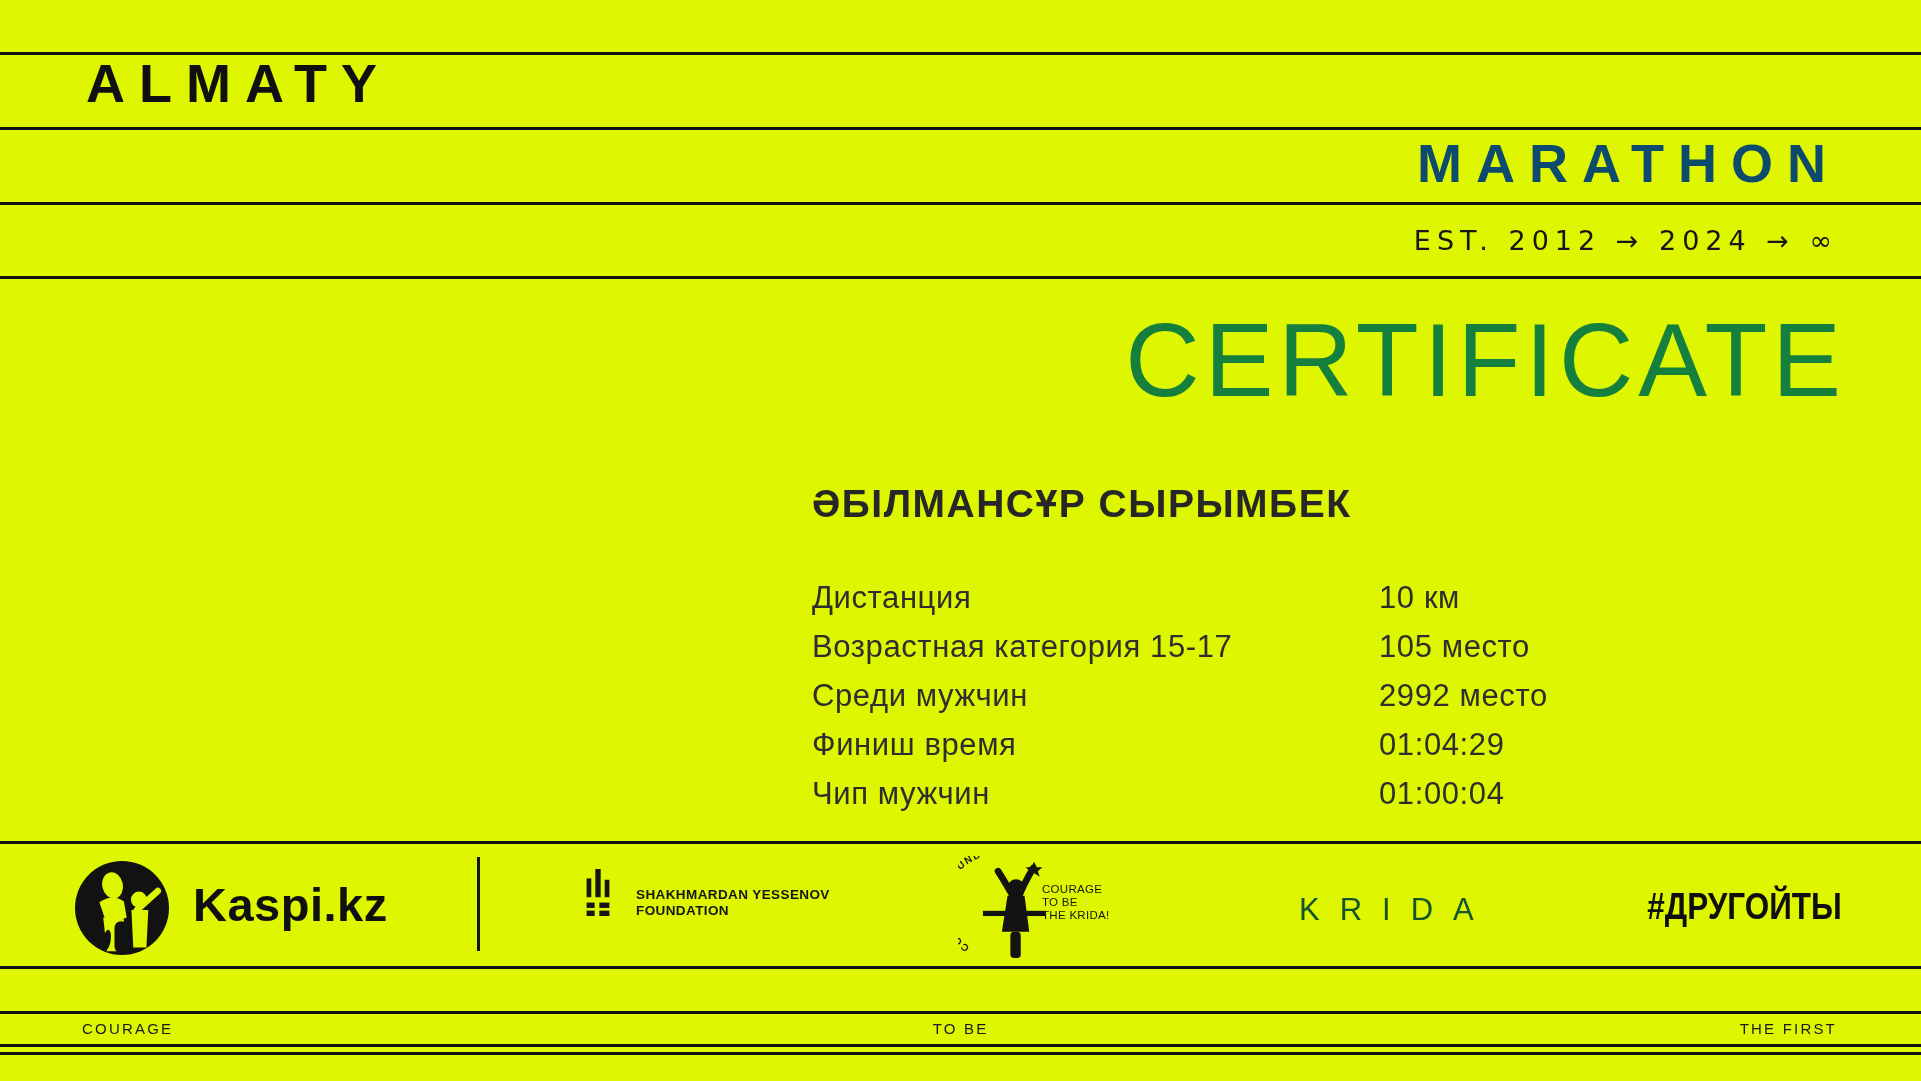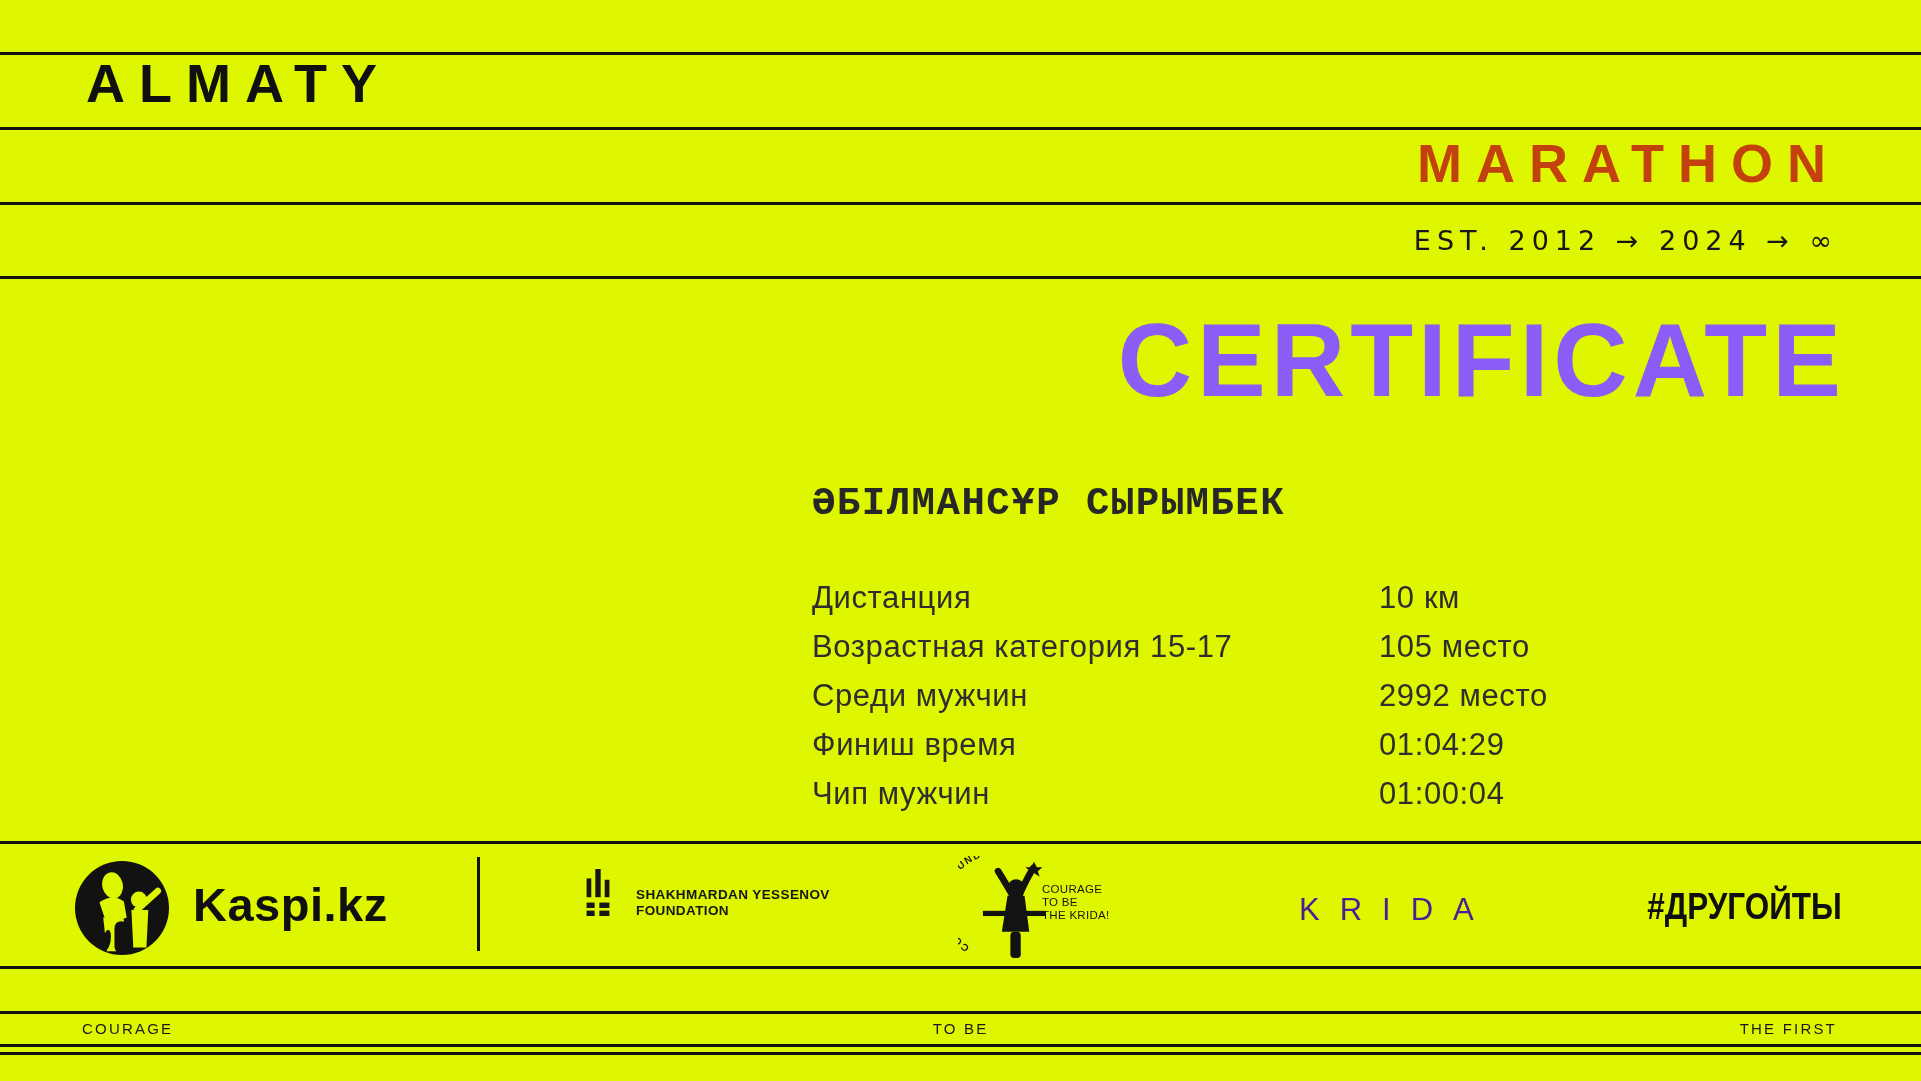--- a/index.html
+++ b/index.html
@@ -15,36 +15,36 @@
   .vline{position:absolute;width:2.5px;background:#131313;}
 
   .brand-city{
     position:absolute;left:86px;top:56px;
     font-size:54px;font-weight:800;letter-spacing:14px;line-height:1;
     color:#101010;
   }
   .brand-event{
     position:absolute;right:81px;top:136px;
     font-size:54px;font-weight:800;letter-spacing:14px;line-height:1;
-    color:#c2410c;
+    color:#0c4a6e;
   }
   .est-line{
     position:absolute;right:83px;top:227px;
     font-family:"DejaVu Sans","Liberation Sans",sans-serif;
     font-size:27px;font-weight:400;letter-spacing:6px;line-height:1;
     color:#161616;
   }
   .cert-title{
     position:absolute;right:75px;top:309px;
-    font-size:103px;font-weight:700;letter-spacing:5px;line-height:1;
-    color:#8b5cf6;white-space:nowrap;
+    font-size:103px;font-weight:400;letter-spacing:5px;line-height:1;
+    color:#15803d;white-space:nowrap;
   }
   .recipient-name{
     position:absolute;left:812px;top:483px;
-    font-family:Liberation Mono, monospace;
+    font-family:Liberation Sans, sans-serif;
     font-size:39px;font-weight:700;letter-spacing:1.5px;line-height:1.1;
     color:#272727;white-space:nowrap;
   }
   .results{
     position:absolute;left:812px;top:573px;width:760px;
   }
   .result-row{
     display:flex;align-items:center;height:49px;
     font-size:31px;font-weight:400;color:#2e2e2e;letter-spacing:0.6px;
   }
@@ -67,21 +67,21 @@
   }
   .fund-logo{position:absolute;left:958px;top:856px;}
   .fund-text{
     position:absolute;left:1042px;top:883px;
     font-size:11.5px;font-weight:500;letter-spacing:0.3px;line-height:12.8px;
     color:#161616;
   }
   .krida-word{
     position:absolute;left:1299px;top:894px;
     font-size:31px;font-weight:400;letter-spacing:20px;line-height:1;
-    color:#4c1d95;
+    color:#14532d;
   }
   .hashtag-word{
     position:absolute;right:79px;top:888px;
     font-size:37px;font-weight:900;letter-spacing:0px;line-height:1;
     color:#0f0f0f;
     transform:scaleX(0.85);transform-origin:100% 50%;
     white-space:nowrap;
   }
   
   .slogan-band{

